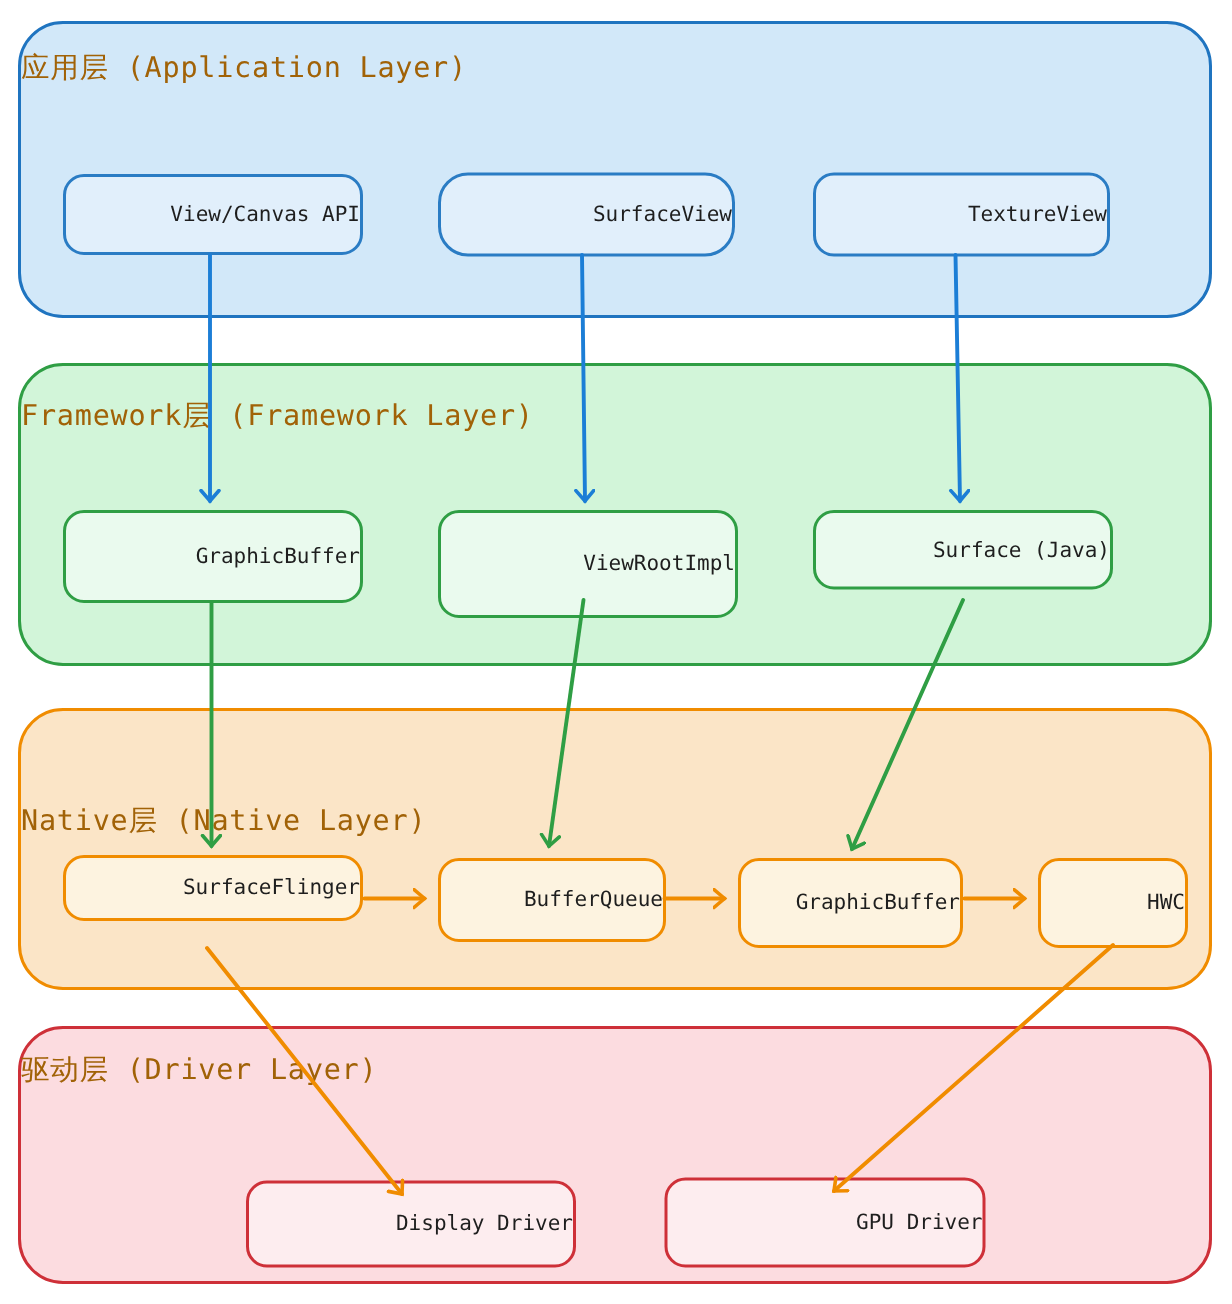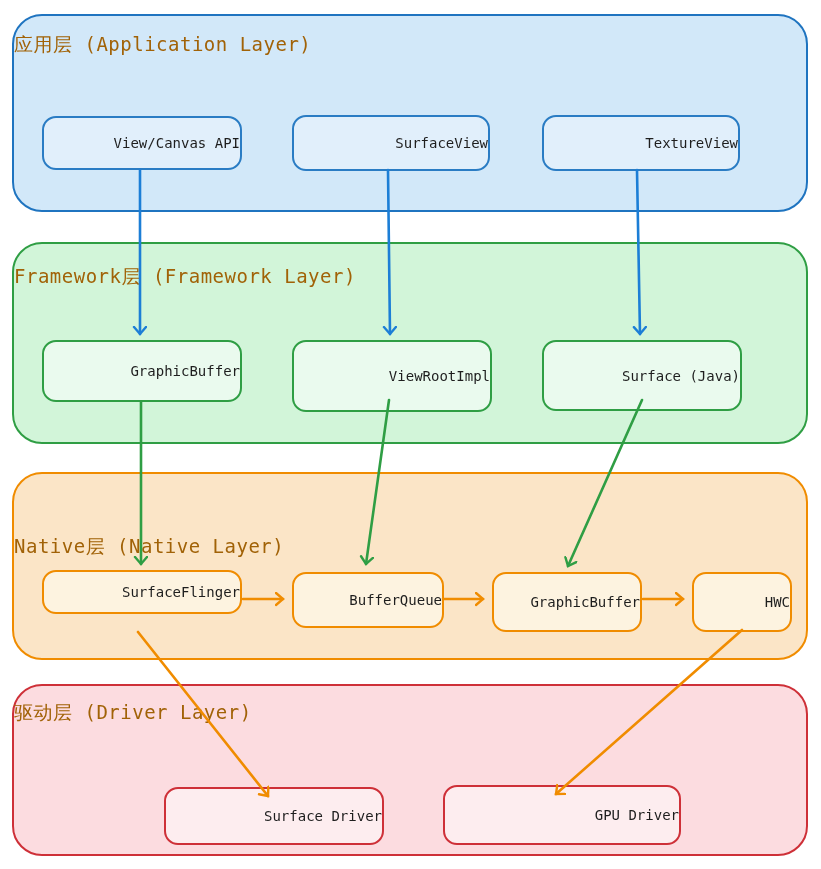--- a/index.html
+++ b/index.html
@@ -37,49 +37,49 @@
     font-size:14px;
     white-space:nowrap;
   }
 
   
   .layer-app{left:12px;top:14px;width:796px;height:198px;
     background:#d2e8f9;border-color:#1f74c0;}
   .layer-app .layer-title{top:16px;}
   .layer-app .node{background:#e1effb;border-color:#2a7cc4;}
   .node[data-name="node-view-canvas-api"]{left:28px;top:100px;width:200px;height:54px;}
-  .node[data-name="node-surfaceview"]{left:278px;top:99px;width:198px;height:56px;}
+  .node[data-name="node-surfaceview"]{left:278px;top:99px;width:198px;height:56px;border-radius:20px;}
   .node[data-name="node-textureview"]{left:528px;top:99px;width:198px;height:56px;}
 
   
   .layer-framework{left:12px;top:242px;width:796px;height:202px;
     background:#d2f5d9;border-color:#2f9e44;}
   .layer-framework .layer-title{top:20px;}
   .layer-framework .node{background:#eafaee;border-color:#2f9e44;}
   .node[data-name="node-windowmanager"]{left:28px;top:96px;width:200px;height:62px;}
   .node[data-name="node-viewrootimpl"]{left:278px;top:96px;width:200px;height:72px;}
-  .node[data-name="node-surface-java"]{left:528px;top:96px;width:200px;height:71px;}
+  .node[data-name="node-surface-java"]{left:528px;top:96px;width:200px;height:53px;}
 
   
   .layer-native{left:12px;top:472px;width:796px;height:188px;
     background:#fbe5c7;border-color:#f08c00;}
   .layer-native .layer-title{top:16px;margin-top:44px;}
   .layer-native .node{background:#fdf3e0;border-color:#f08c00;}
   .node[data-name="node-surfaceflinger"]{left:28px;top:96px;width:200px;height:44px;}
   .node[data-name="node-bufferqueue"]{left:278px;top:98px;width:152px;height:56px;}
   .node[data-name="node-graphicbuffer"]{left:478px;top:98px;width:150px;height:60px;}
   .node[data-name="node-hwc"]{left:678px;top:98px;width:100px;height:60px;}
 
   
   .layer-driver{left:12px;top:684px;width:796px;height:172px;
     background:#fcdce0;border-color:#ce3038;}
   .layer-driver .layer-title{top:14px;}
   .layer-driver .node{background:#fdedef;border-color:#ce3038;}
   .node[data-name="node-display-driver"]{left:150px;top:101px;width:220px;height:58px;}
-  .node[data-name="node-gpu-driver"]{left:429px;top:99px;width:238px;height:60px;}
+  .node[data-name="node-gpu-driver"]{left:429px;top:99px;width:214px;height:60px;}
 
   .arrows{
     position:absolute;left:0;top:0;width:821px;height:869px;
     pointer-events:none;
   }
   .arrows line{stroke-width:2.6;stroke-linecap:round;}
 </style>
 </head>
 <body>
 
@@ -123,21 +123,21 @@
       <span data-name="node-label">GraphicBuffer</span>
     </div>
     <div class="node" data-name="node-hwc">
       <span data-name="node-label">HWC</span>
     </div>
   </section>
 
   <section class="layer layer-driver" data-name="layer-driver">
     <div class="layer-title" data-name="layer-title-driver">驱动层 (Driver Layer)</div>
     <div class="node" data-name="node-display-driver">
-      <span data-name="node-label">Surface Driver</span>
+      <span data-name="node-label">Display Driver</span>
     </div>
     <div class="node" data-name="node-gpu-driver">
       <span data-name="node-label">GPU Driver</span>
     </div>
   </section>
 
   <svg class="arrows" data-name="arrows-overlay" viewBox="0 0 821 869" xmlns="http://www.w3.org/2000/svg">
     <defs>
       <marker id="m-blue" markerWidth="16" markerHeight="16" refX="8" refY="7" orient="auto" markerUnits="userSpaceOnUse">
         <path d="M1,1 L8,7 L1,13" fill="none" stroke="#1c7ed6" stroke-width="2.4" stroke-linecap="round"></path>

